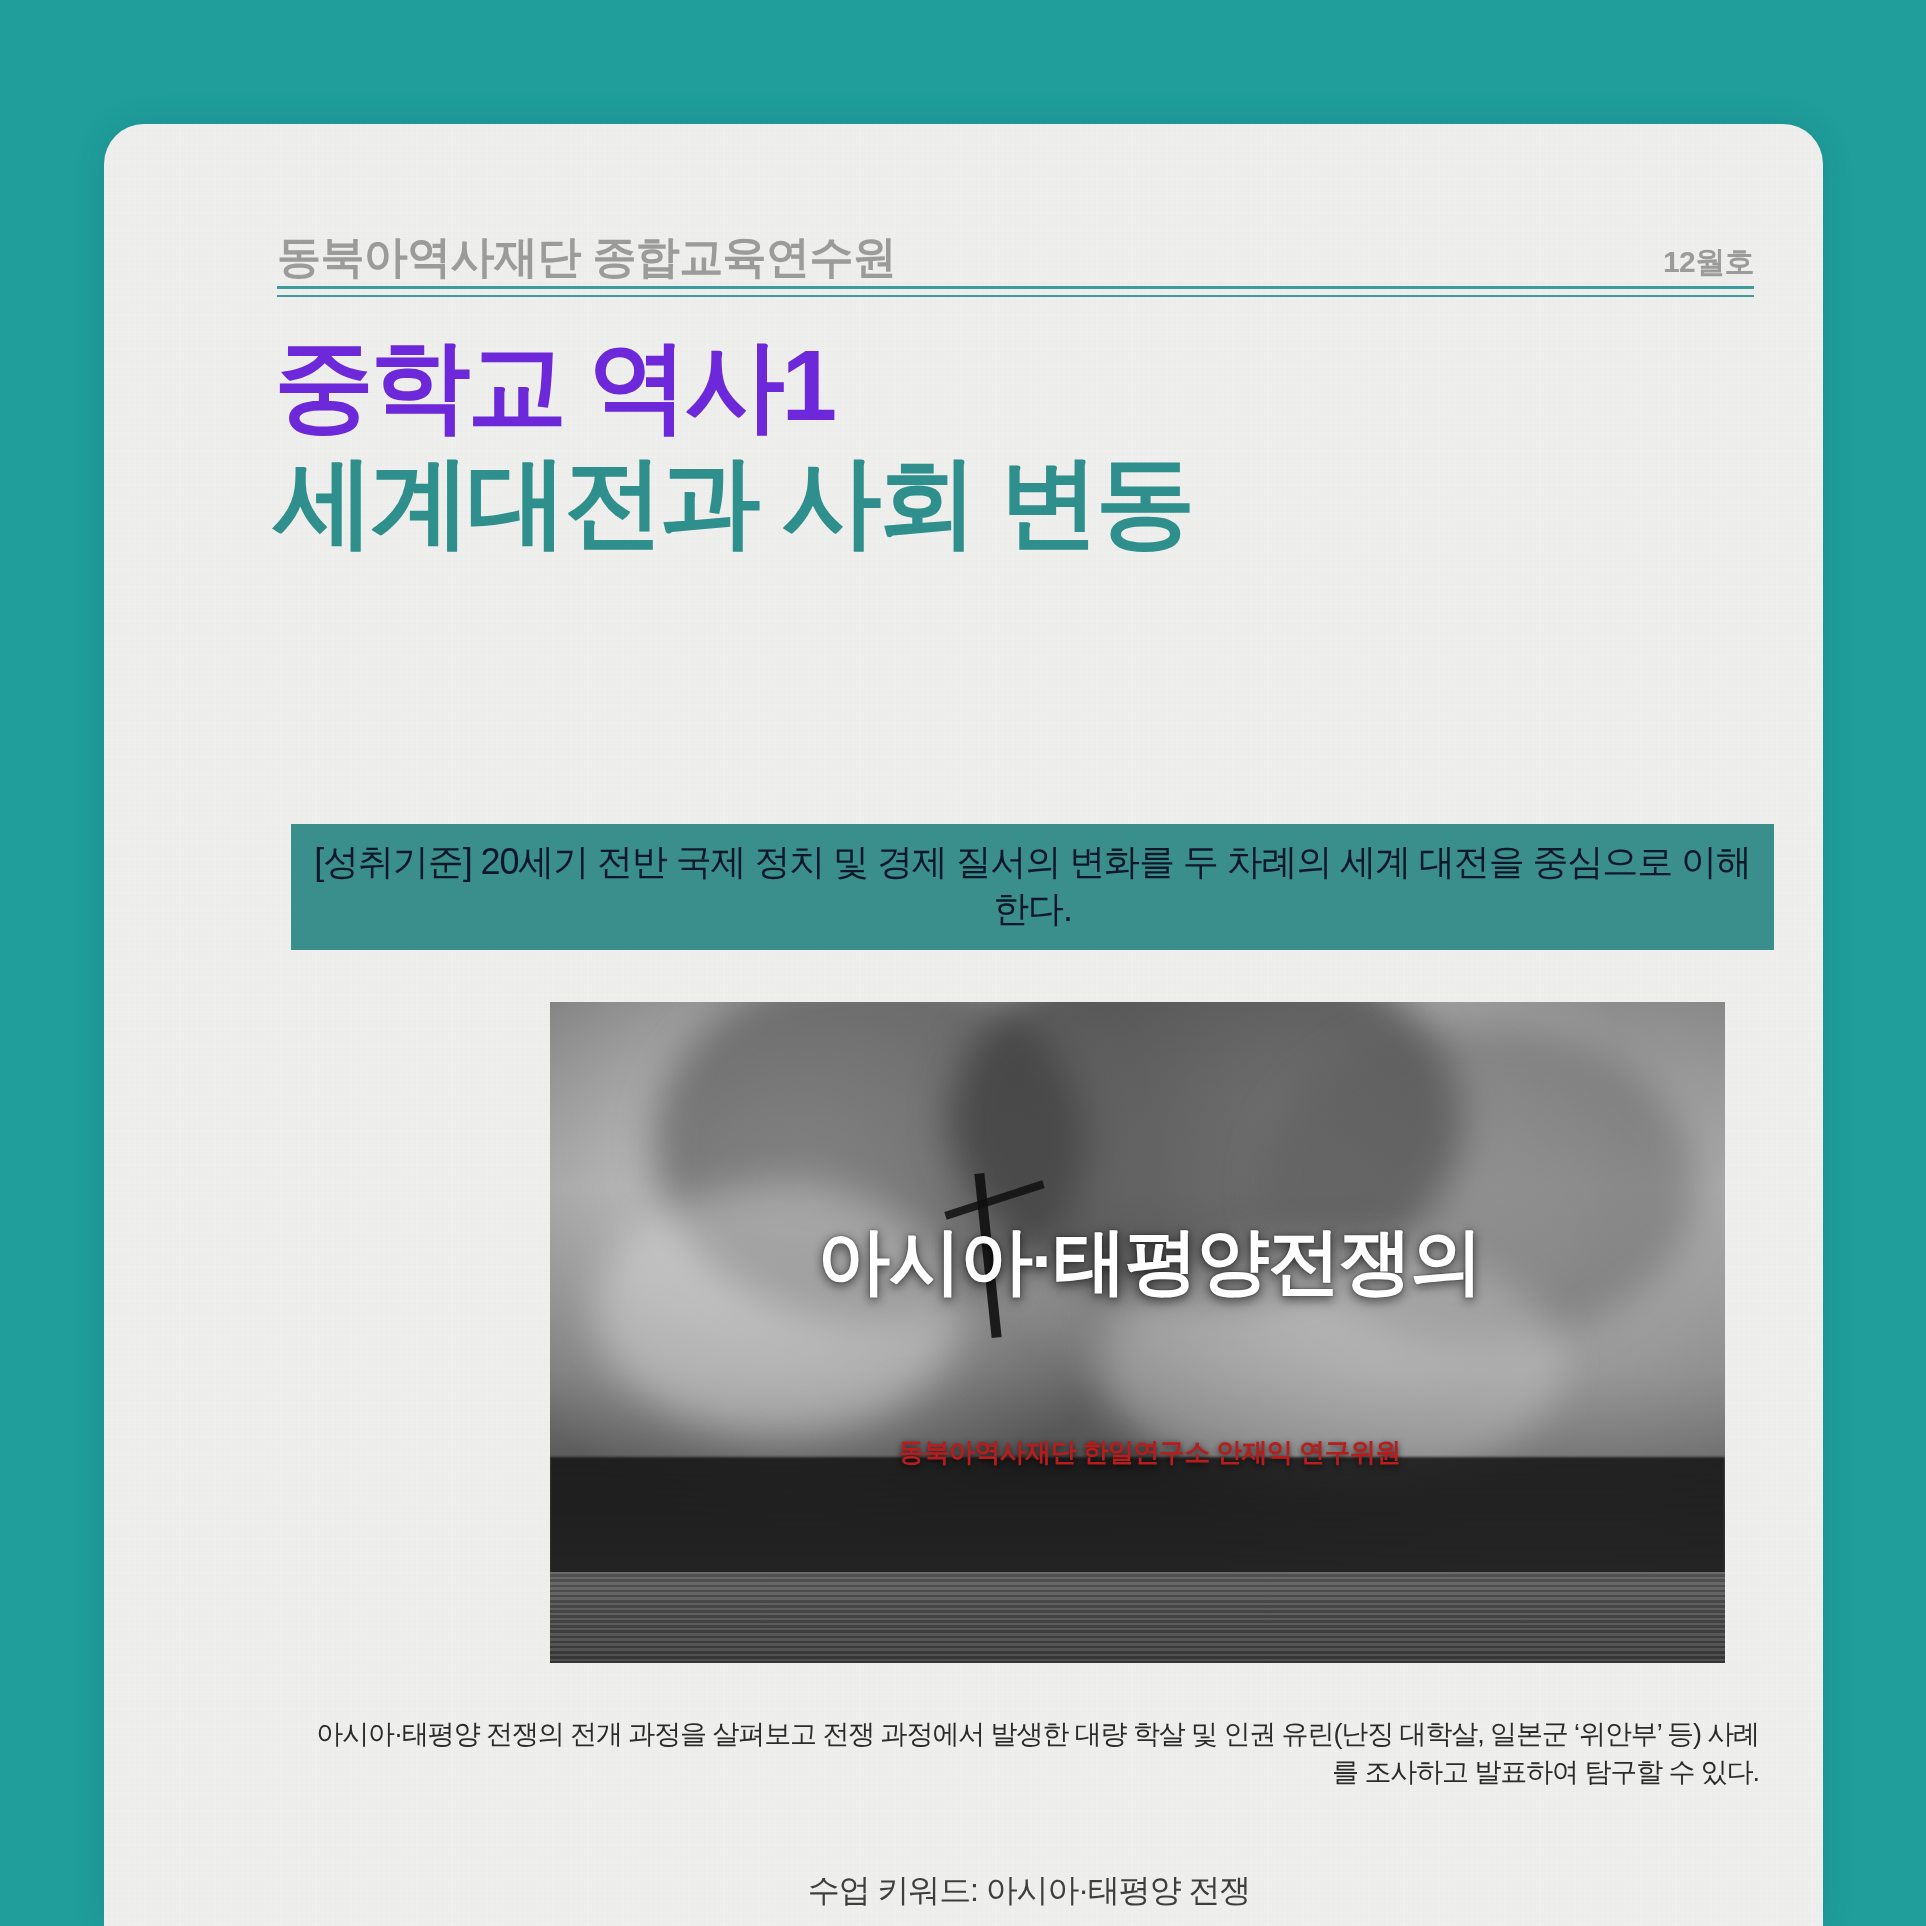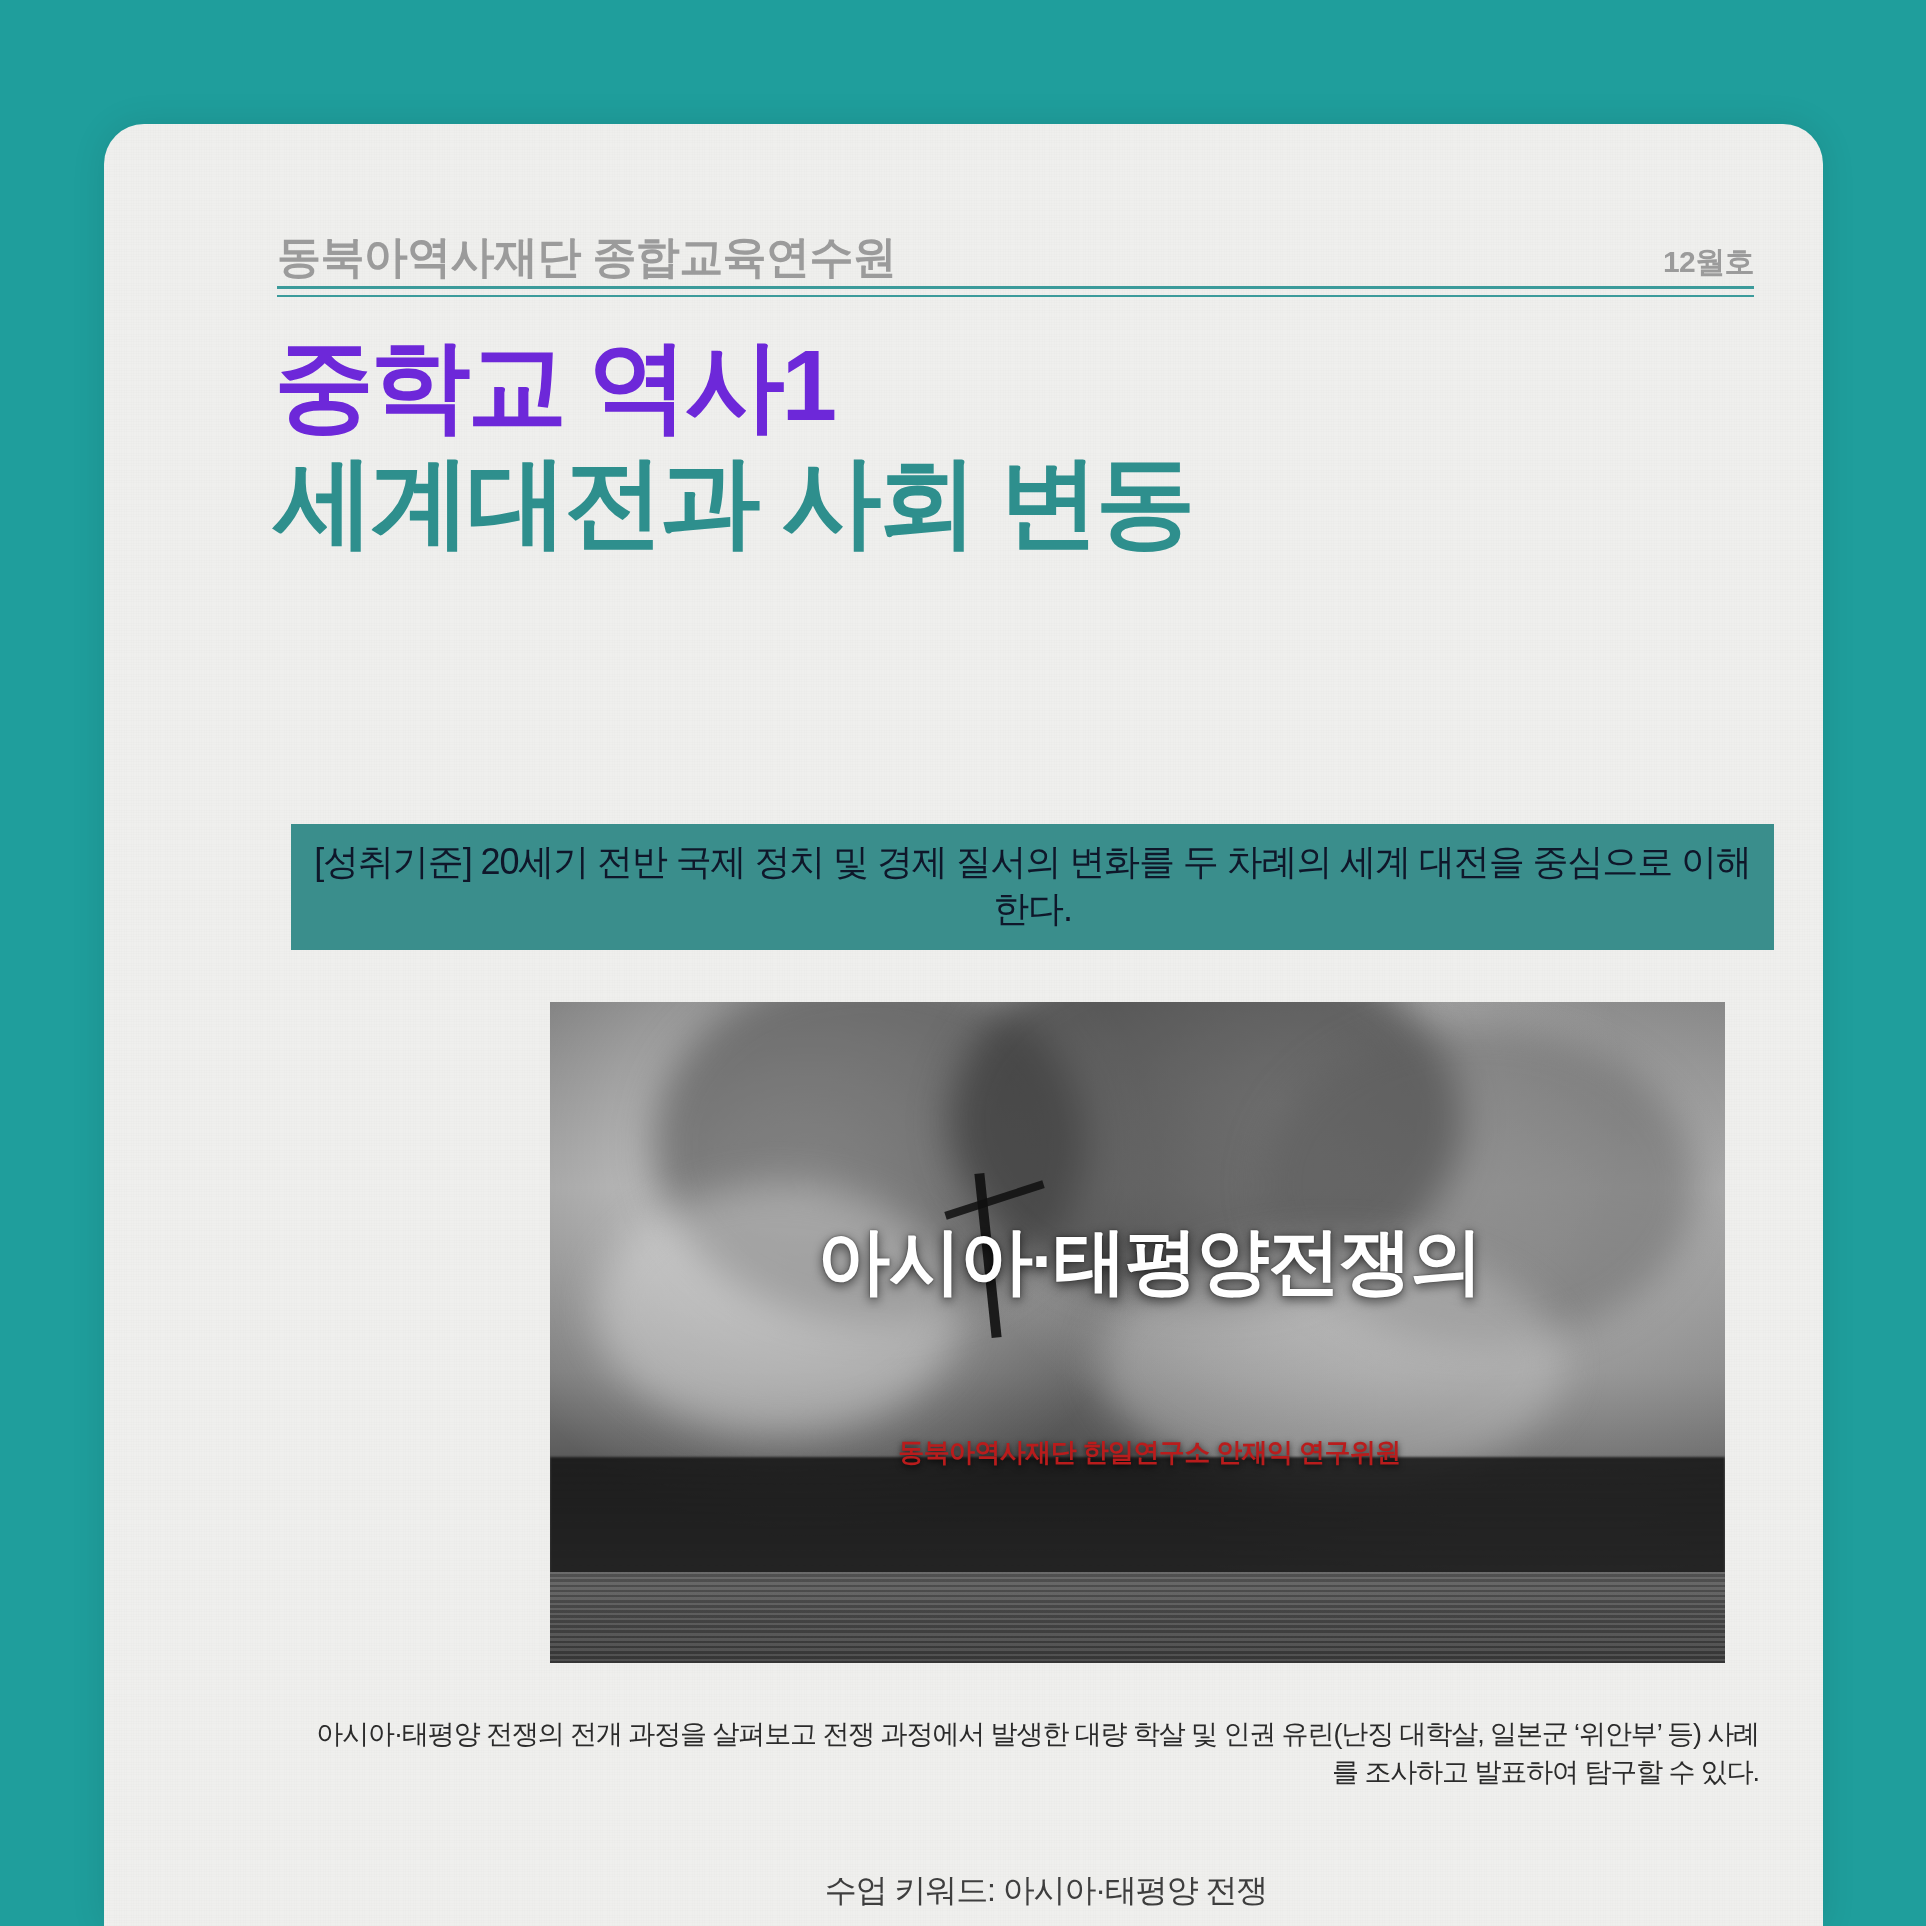--- a/index.html
+++ b/index.html
@@ -226,21 +226,21 @@
     width: 1460px;
     text-align: right;
     font-size: 27px;
     line-height: 1.42;
     letter-spacing: -1.1px;
     color: #2b2b2b;
   }
 
   .keyword {
     position: absolute;
-    left: 142px;
+    left: 125px;
     top: 1745px;
     width: 1460px;
     text-align: center;
     font-size: 32px;
     letter-spacing: -1.1px;
     color: #3e3e3e;
   }
 </style>
 </head>
 <body>

